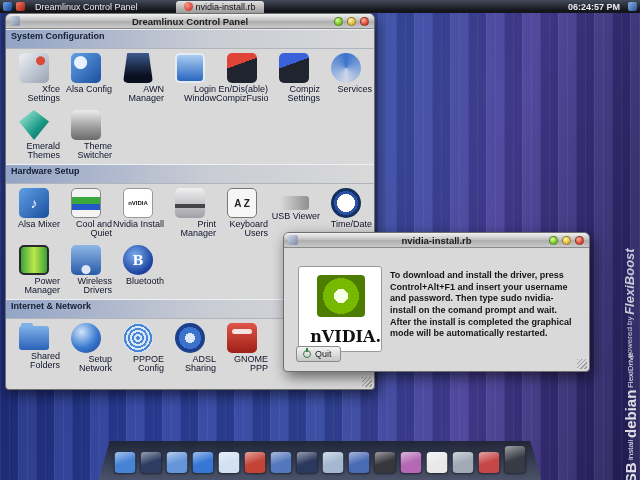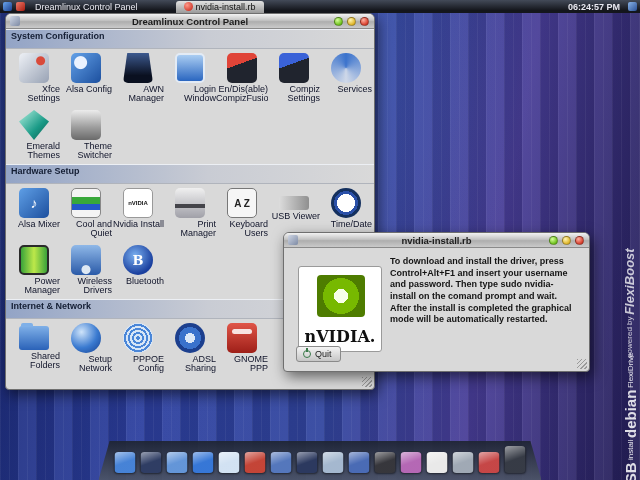--- a/index.html
+++ b/index.html
@@ -107,23 +107,23 @@
   [data-icon="adsl-sharing-icon"]{border-radius:50%;background:radial-gradient(circle,#dce8f8 0 5px,#3a72cc 5px 11px,#1c3f8e 11px);}
   [data-icon="gnome-ppp-icon"]{background:linear-gradient(180deg,#e05548,#9e1f18);}
   [data-icon="gnome-ppp-icon"]::before{content:"";position:absolute;left:5px;right:5px;top:6px;height:5px;border-radius:3px;background:rgba(255,255,255,0.85);}
 
   
   .dialog-body { position:relative; height:calc(100% - 15px); }
   .nvidia-card { position:absolute; left:14px; top:18px; width:84px; height:86px;
     background:#fff; border:1px solid #9a9a9a; border-radius:3px; }
   .nvidia-eye { position:absolute; left:18px; top:8px; width:48px; height:42px; border-radius:4px;
     background:radial-gradient(circle at 50% 50%, #f8ffe8 0 7px, #77b900 7px 18px, #4e7c00 18px); }
-  .nvidia-text { position:absolute; left:0; right:0; bottom:5px; text-align:center;
+  .nvidia-text { position:absolute; left:0; right:0; bottom:5px; text-align:right;
     font-family:"DejaVu Serif", serif; font-weight:bold; font-size:16px; color:#101010; }
-  .dialog-text { position:absolute; left:106px; right:10px; top:8px;
+  .dialog-text { position:absolute; left:106px; right:10px; top:22px;
     font-size:9px; font-weight:bold; color:#141414; line-height:1.3; }
   .quit-btn { position:absolute; left:12px; bottom:9px; height:16px; padding:0 8px 0 6px;
     display:flex; align-items:center; gap:4px; cursor:pointer;
     background:linear-gradient(180deg,#f4f4f4,#c6c6c6); border:1px solid #8a8a8a; border-radius:3px;
     font-family:"Liberation Sans", sans-serif; font-size:9px; color:#222; }
   .power-icon { width:8px; height:8px; border:1.5px solid #3a7a4a; border-radius:50%; position:relative; }
   .power-icon::after { content:""; position:absolute; left:2px; top:-3px; width:1.5px; height:4px; background:#3a7a4a; }
 
   
   .dock { position:absolute; left:50%; bottom:0; transform:translateX(-50%); z-index:30; }

